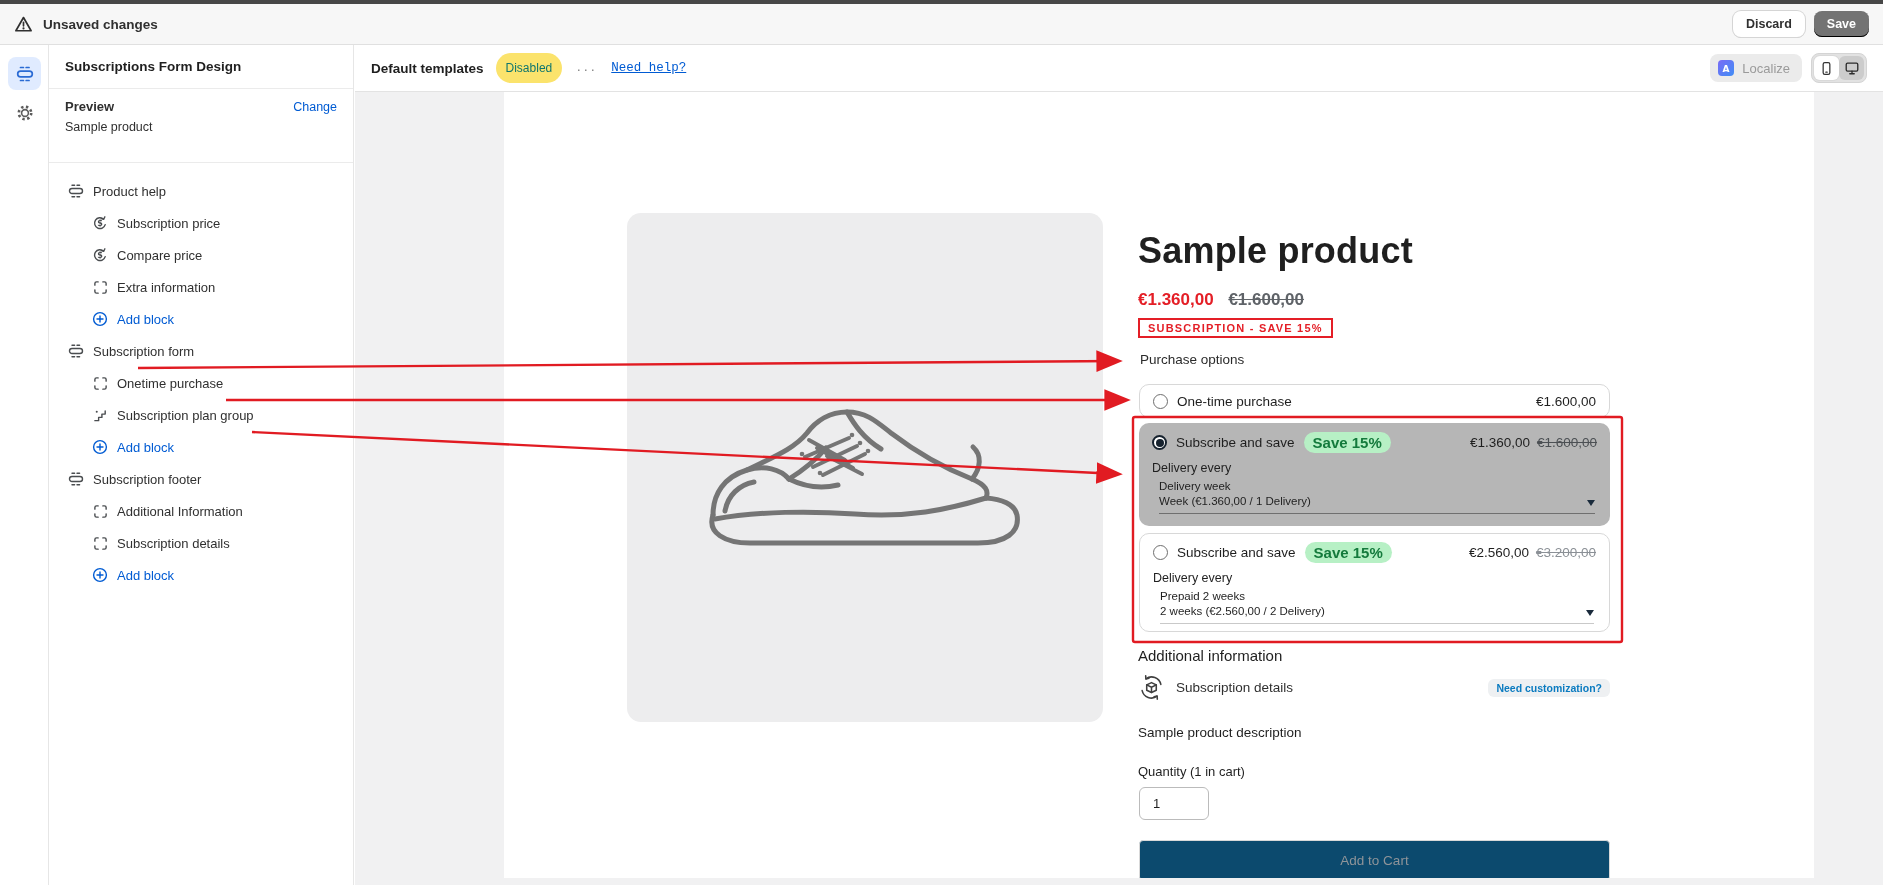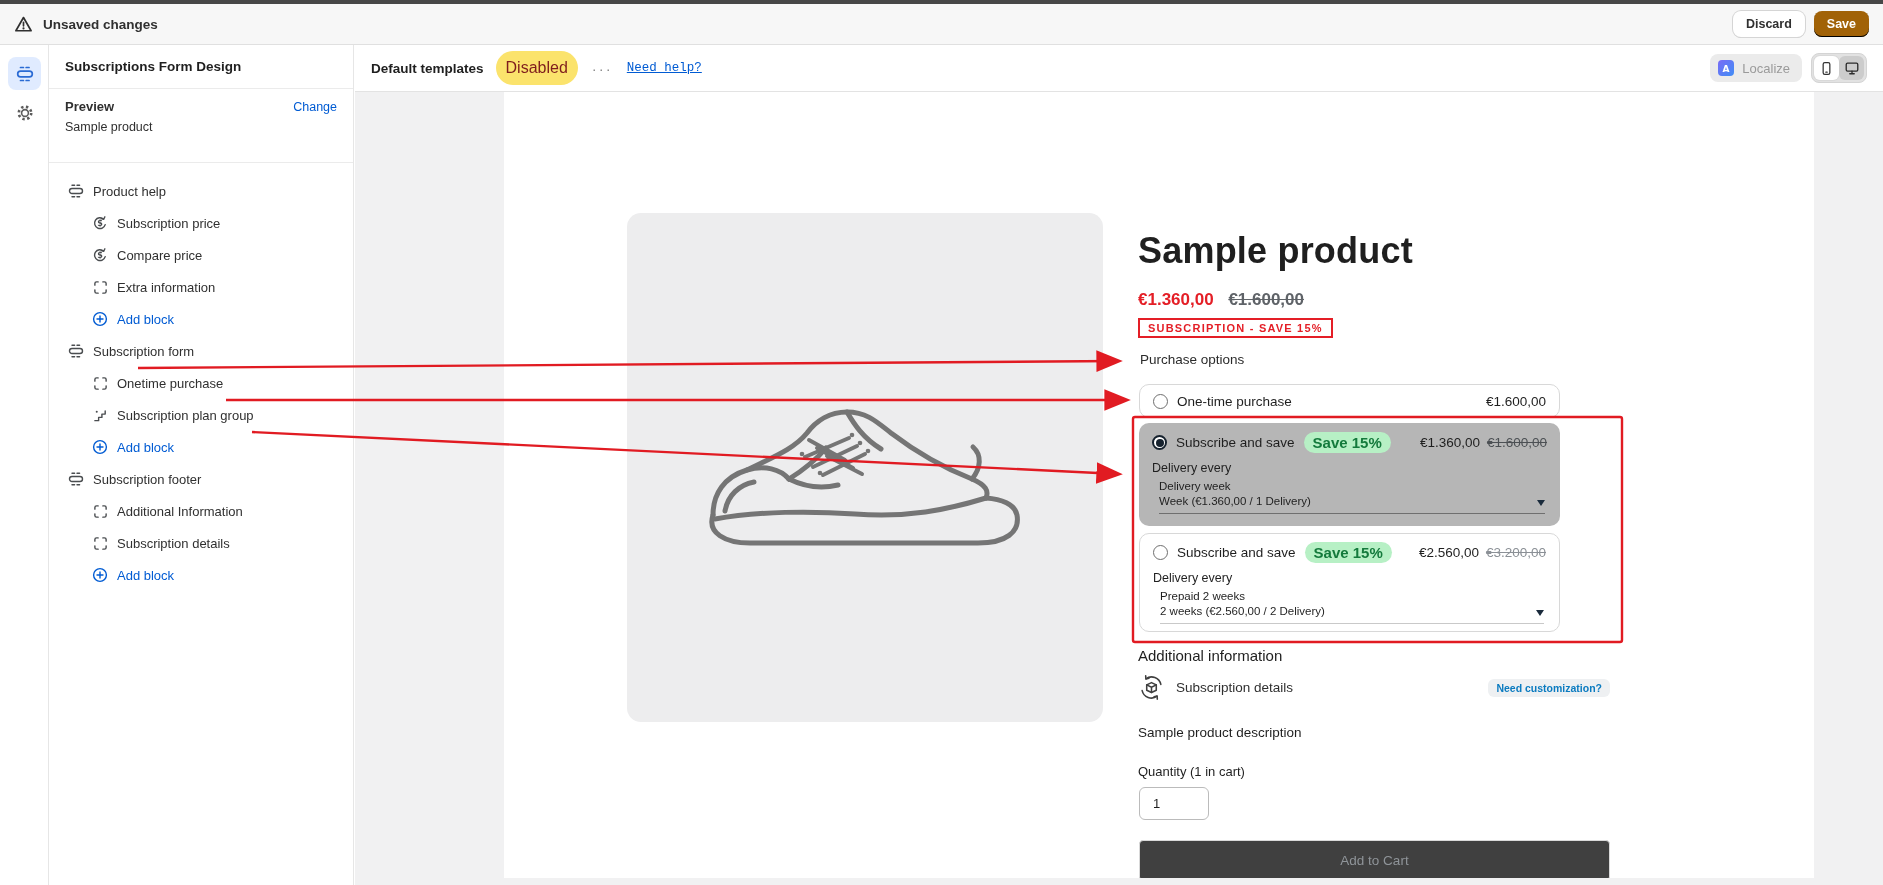--- a/index.html
+++ b/index.html
@@ -6,21 +6,21 @@
   html,body { width:1883px; height:885px; overflow:hidden; background:#fff;
     font-family:"Liberation Sans","DejaVu Sans",sans-serif; color:#303030; }
 
   
   #top-edge { position:absolute; left:0; top:0; width:1883px; height:4px; background:#474747; }
   #topbar { position:absolute; left:0; top:4px; width:1883px; height:41px; background:#f7f7f7;
     border-bottom:1px solid #e0e0e0; display:flex; align-items:center; padding:0 14px; }
   #topbar .warn { display:flex; align-items:center; gap:10px; font-size:13.5px; font-weight:700; color:#303030; }
   .btn { border-radius:8px; font-size:12.5px; font-weight:600; padding:6px 13px; cursor:pointer; border:none; }
   .btn.light { background:#fff; color:#303030; box-shadow:0 0 0 1px #d5d5d5, 0 1px 0 #cfcfcf; margin-right:9px; }
-  .btn.dark { background:#a16207; color:#fff; box-shadow:inset 0 -1px 0 #000; }
+  .btn.dark { background:#737373; color:#fff; box-shadow:inset 0 -1px 0 #000; }
   #topbar .spacer { flex:1; }
 
   
   #rail { position:absolute; left:0; top:45px; width:49px; height:840px; background:#fff; border-right:1px solid #e6e6e6; }
   #rail .rail-active { position:absolute; left:8px; top:12px; width:33px; height:33px; background:#e0ebff; border-radius:8px;
     display:flex; align-items:center; justify-content:center; }
   #rail .rail-gear { position:absolute; left:13px; top:56px; width:24px; height:24px; display:flex; align-items:center; justify-content:center; }
 
   
   #panel { position:absolute; left:49px; top:45px; width:305px; height:840px; background:#fff; border-right:1px solid #e6e6e6; }
@@ -35,21 +35,21 @@
   .trow { height:32px; display:flex; align-items:center; gap:9px; font-size:13px; color:#303030; cursor:pointer; }
   .trow.section { padding-left:19px; }
   .trow.child { padding-left:43px; }
   .trow.add { padding-left:43px; color:#005bd3; }
   .ticon { width:16px; height:16px; flex:0 0 16px; display:flex; align-items:center; justify-content:center; }
 
   
   #mainhead { position:absolute; left:355px; top:45px; width:1528px; height:47px; background:#fff;
     border-bottom:1px solid #e3e3e3; display:flex; align-items:center; padding:0 16px; }
   #mainhead .t { font-size:13.5px; font-weight:700; color:#1f1f1f; }
-  .badge-yellow { margin-left:12px; background:#fbe36c; color:#7f1d1d; font-size:16px; padding:8px 10px; border-radius:999px; }
+  .badge-yellow { margin-left:12px; background:#fbe36c; color:#0f766e; font-size:12px; padding:8px 10px; border-radius:999px; }
   #mainhead .dots { margin-left:14px; color:#8a8a8a; font-size:15px; letter-spacing:2px; cursor:pointer; }
   #mainhead .help { margin-left:14px; text-decoration:underline;font-family:Liberation Mono, monospace; }
   #mainhead .right { margin-left:auto; display:flex; align-items:center; gap:9px; }
   .localize-btn { display:flex; align-items:center; gap:7px; background:#ebebeb; border-radius:8px; padding:5px 12px 5px 7px;
     font-size:13px; color:#9a9a9a; cursor:default; }
   .seg { display:flex; background:#e2e2e2; border:1px solid #d4d4d4; border-radius:8px; padding:2px; }
   .seg .s { width:25px; height:24px; border-radius:6px; display:flex; align-items:center; justify-content:center; cursor:pointer; }
   .seg .s.left { background:#fff; box-shadow:0 0 0 1px #d9d9d9; }
   .seg .s.right { background:#cccccc; margin-left:2px; }
 
@@ -59,21 +59,21 @@
   #prodcard { position:absolute; left:123px; top:121px; width:476px; height:509px; background:#ededee; border-radius:14px;
     display:flex; align-items:center; justify-content:center; }
   #ptitle { position:absolute; left:634px; top:138px; font-size:36px; font-weight:700; color:#1f1f1f; letter-spacing:.2px; }
   #pricerow { position:absolute; left:634px; top:198px; font-size:17px; font-weight:700; }
   #pricerow .sale { color:#e41e26; }
   #pricerow .cmp { color:#5f6368; text-decoration:line-through; margin-left:10px; }
   #promo { position:absolute; left:634px; top:226px; border:2px solid #e41e26; color:#e41e26; font-size:11px; font-weight:700;
     letter-spacing:1.2px; padding:2px 8px; }
   #purchlabel { position:absolute; left:636px; top:260px; font-size:13.5px; color:#2b2b2b; }
 
-  .optbox { position:absolute; left:635px; width:421px; border-radius:10px; font-size:13.5px; color:#1f1f1f;justify-content:center; }
+  .optbox { position:absolute; left:635px; width:471px; border-radius:10px; font-size:13.5px; color:#1f1f1f;justify-content:center; }
   #opt1 { top:292px; height:34px; background:#fff; border:1px solid #d8d8d8; display:flex; align-items:center; padding:0 13px; gap:9px; }
   #opt2 { top:331px; height:103px; background:#b6b6b6; padding:9px 13px; }
   #opt3 { top:441px; height:99px; background:#fff; border:1px solid #d8d8d8; padding:8px 13px; }
   .orow { display:flex; align-items:center; gap:9px; }
   .radio { width:15px; height:15px; border-radius:50%; border:1.5px solid #6f6f6f; background:transparent; flex:0 0 15px; cursor:pointer; }
   .radio.sel { border:2px solid #16222e; background:#fff; display:flex; align-items:center; justify-content:center; }
   .radio.sel::after { content:""; width:8px; height:8px; border-radius:50%; background:#16222e; }
   .pill-green { background:#b7f0c5; color:#147a3c; font-size:15px; font-weight:700; padding:2px 9px; border-radius:999px; }
   .oprice { margin-left:auto; font-size:13.5px; }
   .oprice .cmp { text-decoration:line-through; margin-left:7px; }
@@ -89,21 +89,21 @@
 
   #addinfo { position:absolute; left:634px; top:555px; font-size:15px; color:#1f1f1f; }
   #subdetrow { position:absolute; left:634px; top:582px; width:472px; display:flex; align-items:center; gap:11px; }
   #subdetrow .lbl { font-size:13.5px; }
   .needcust { margin-left:auto; background:#eef0f2; border-radius:6px; padding:3px 8px; font-size:10.5px; font-weight:700;
     color:#0b7bc0; text-decoration:none; }
   #pdesc { position:absolute; left:634px; top:633px; font-size:13.5px; color:#1f1f1f; }
   #qtylabel { position:absolute; left:634px; top:672px; font-size:13px; color:#1f1f1f; }
   #qty { position:absolute; left:635px; top:695px; width:70px; height:33px; border:1px solid #bbb; border-radius:6px;
     font-size:13px; padding-left:13px; font-family:inherit; color:#1f1f1f; }
-  #addcart { position:absolute; left:635px; top:748px; width:471px; height:41px; background:#404040; border:1px solid #d9d9d9;
+  #addcart { position:absolute; left:635px; top:748px; width:471px; height:41px; background:#0c4a6e; border:1px solid #d9d9d9;
     border-radius:4px; color:#8f9499; font-size:13.5px; cursor:pointer; font-family:inherit; }
 
   
   #overlay { position:absolute; left:0; top:0; width:1883px; height:885px; pointer-events:none; z-index:50; }
 
   svg.i { display:block; }
 </style>
 </head>
 <body>
 

